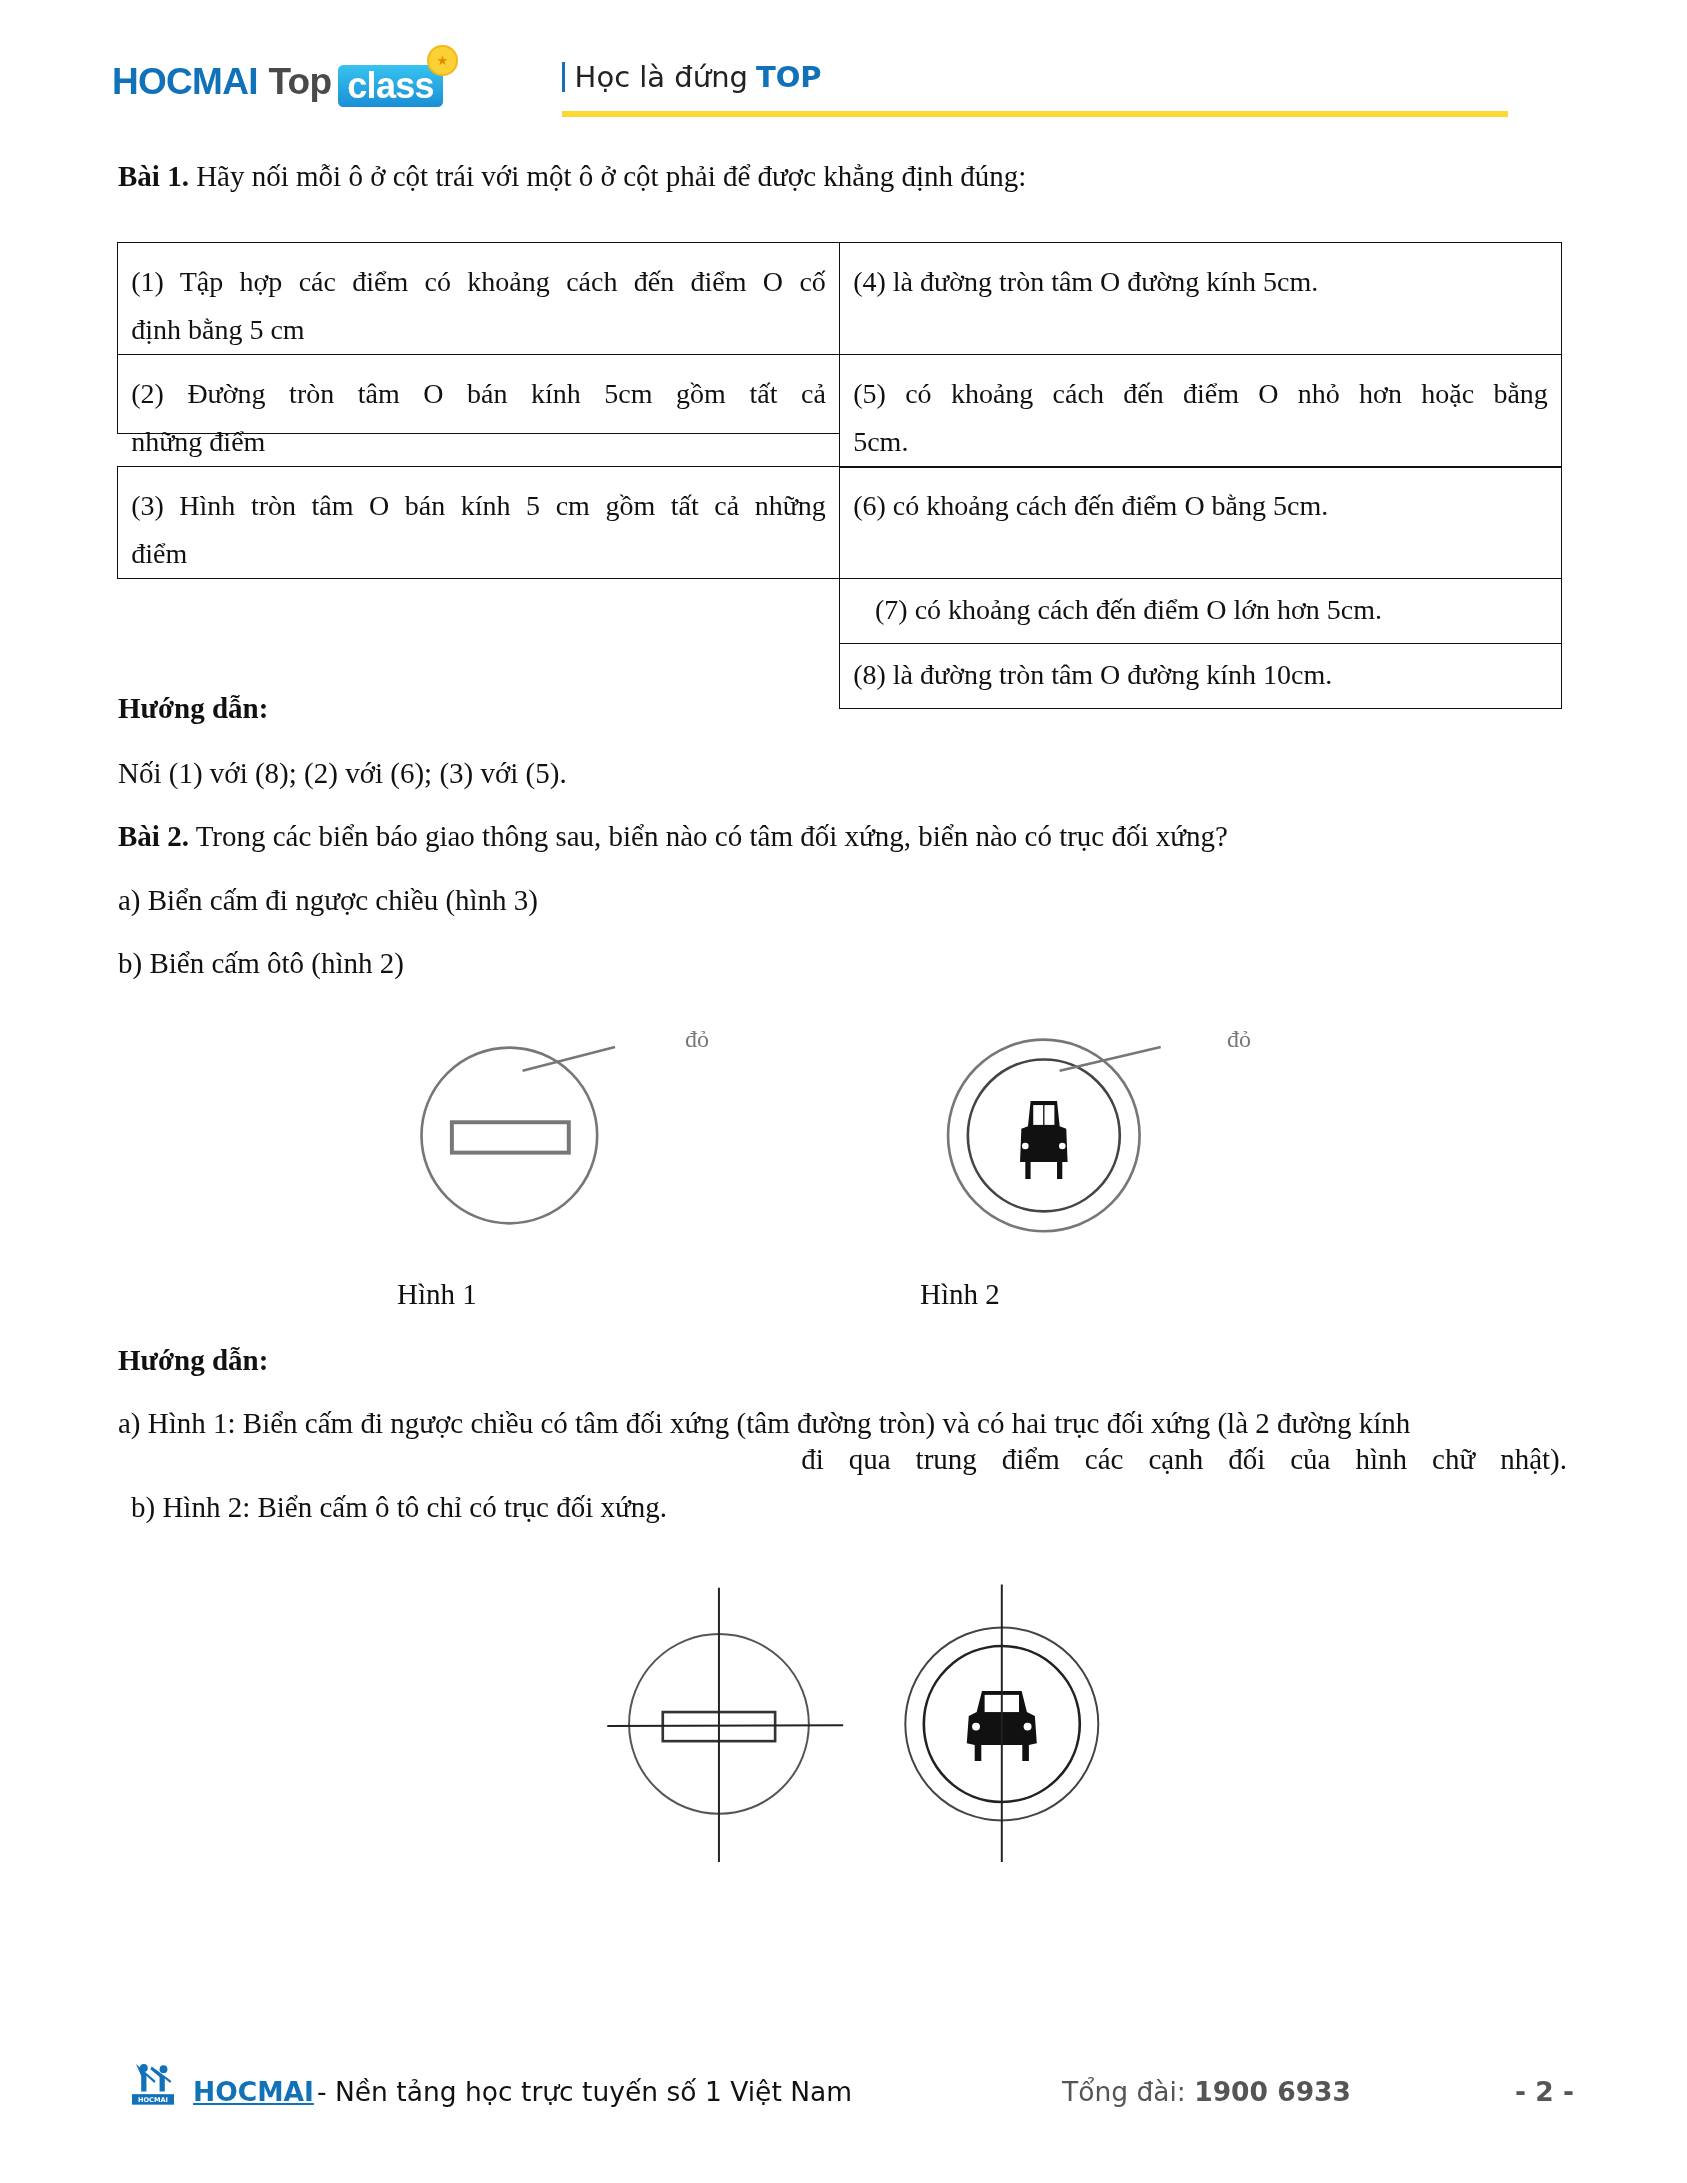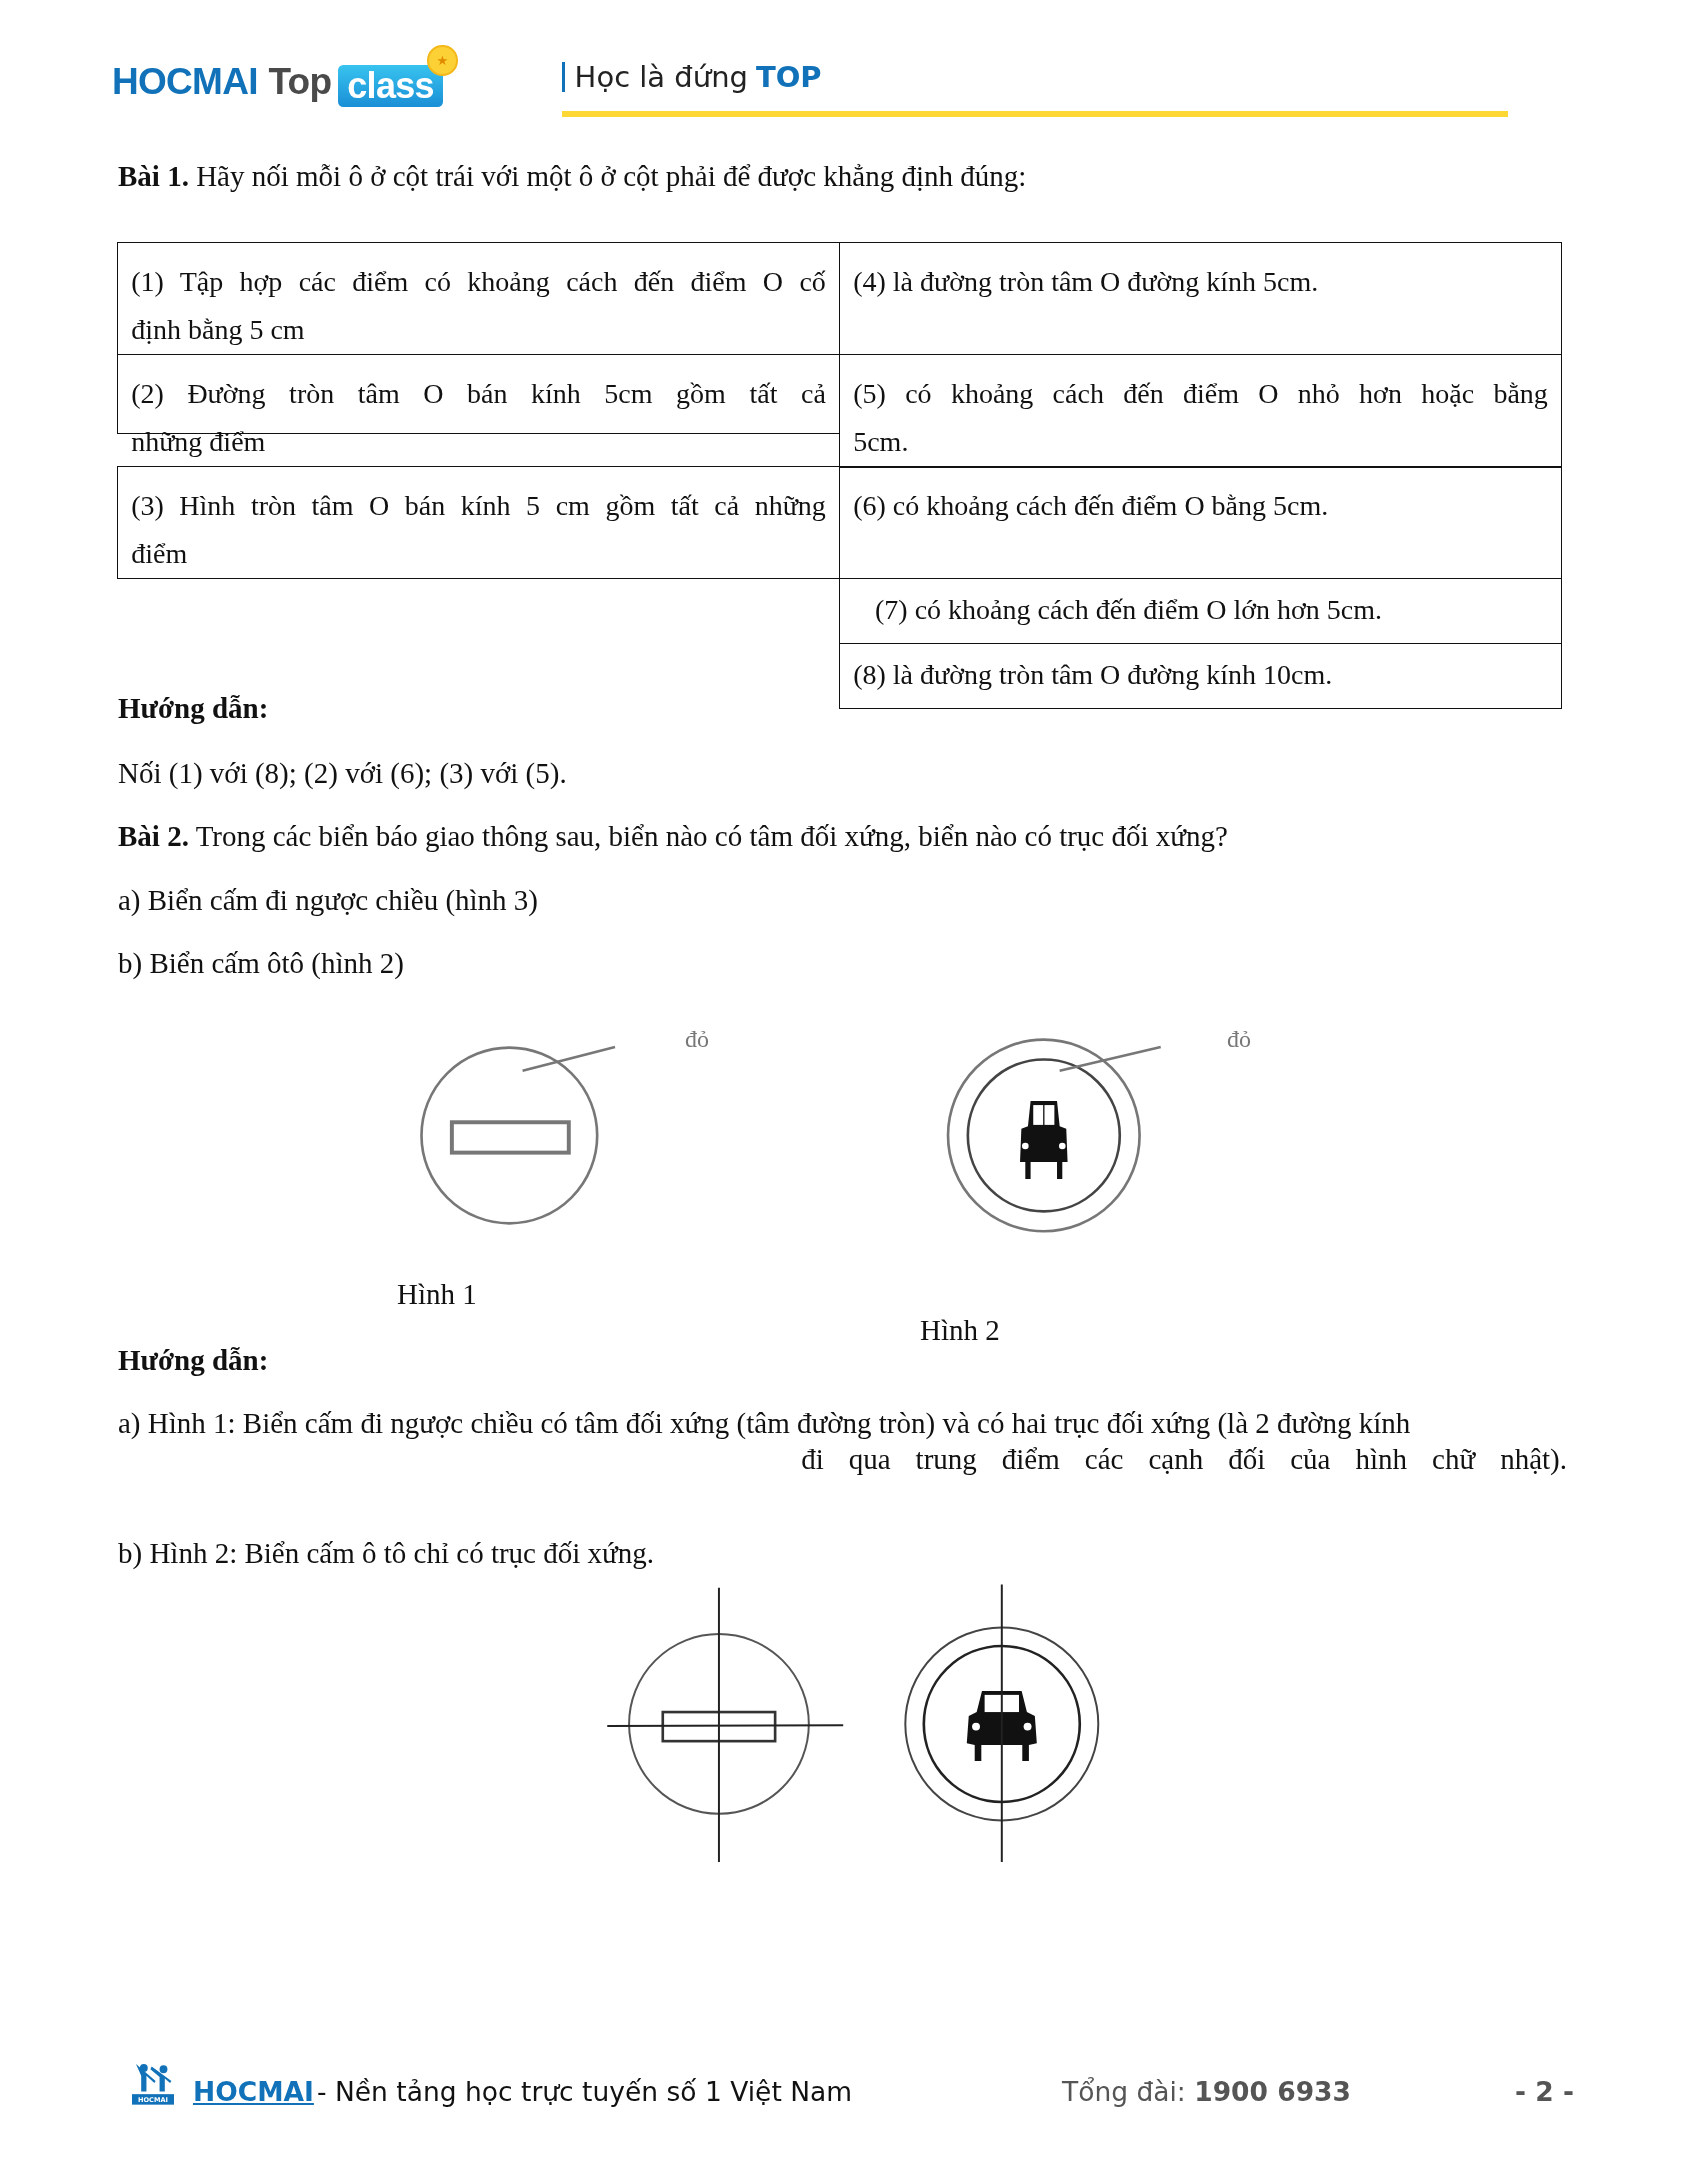--- a/index.html
+++ b/index.html
@@ -138,38 +138,38 @@
     <rect x="132" y="150" width="32" height="30" fill="#fff"></rect>
     <line x1="148" y1="150" x2="148" y2="180" stroke="#111" stroke-width="2"></line>
     <circle cx="120" cy="212" r="5" fill="#fff"></circle>
     <circle cx="176" cy="212" r="5" fill="#fff"></circle>
     <line x1="172" y1="98" x2="325" y2="62" stroke="#777" stroke-width="4"></line>
   </svg>
   <span style="position:absolute;left:281px;top:20px;font-size:24px;color:#777;">đỏ</span>
 </div>
 
 <div class="caption" style="left:397px; top:1278px;">Hình 1</div>
-<div class="caption" style="left:920px; top:1278px;margin-top:36px;">Hình 2</div>
+<div class="caption" style="left:920px; top:1278px;">Hình 2</div>
 
 <div class="p bold" style="top:1343px;">Hướng dẫn:</div>
 <div class="p" style="top:1406px; width:1449px;">a) Hình 1: Biển cấm đi ngược chiều có tâm đối xứng (tâm đường tròn) và có hai trục đối xứng (là 2 đường kính</div>
 <div class="p" style="top:1442px; width:1449px; display:flex; justify-content:flex-end;gap:25px;">
   <span>đi</span>
   <span>qua</span>
   <span>trung</span>
   <span>điểm</span>
   <span>các</span>
   <span>cạnh</span>
   <span>đối</span>
   <span>của</span>
   <span>hình</span>
   <span>chữ</span>
   <span>nhật).</span>
 </div>
-<div class="p" style="top:1536px;">b) Hình 2: Biển cấm ô tô chỉ có trục đối xứng.</div>
+<div class="p" style="top:1490px;margin-left:13px;">b) Hình 2: Biển cấm ô tô chỉ có trục đối xứng.</div>
 
 <div class="fig" style="left:582px; top:1568px; width:529px; height:304px;">
   <svg width="529" height="304" viewBox="0 0 800 460">
 
     <circle cx="207" cy="236" r="136" fill="none" stroke="#555" stroke-width="3"></circle>
     <rect x="122" y="218" width="170" height="44" fill="none" stroke="#333" stroke-width="4"></rect>
     <line x1="207" y1="30" x2="207" y2="445" stroke="#222" stroke-width="3"></line>
     <line x1="38" y1="239" x2="395" y2="238" stroke="#222" stroke-width="3"></line>
 
     <circle cx="635" cy="236" r="146" fill="none" stroke="#444" stroke-width="3"></circle>

